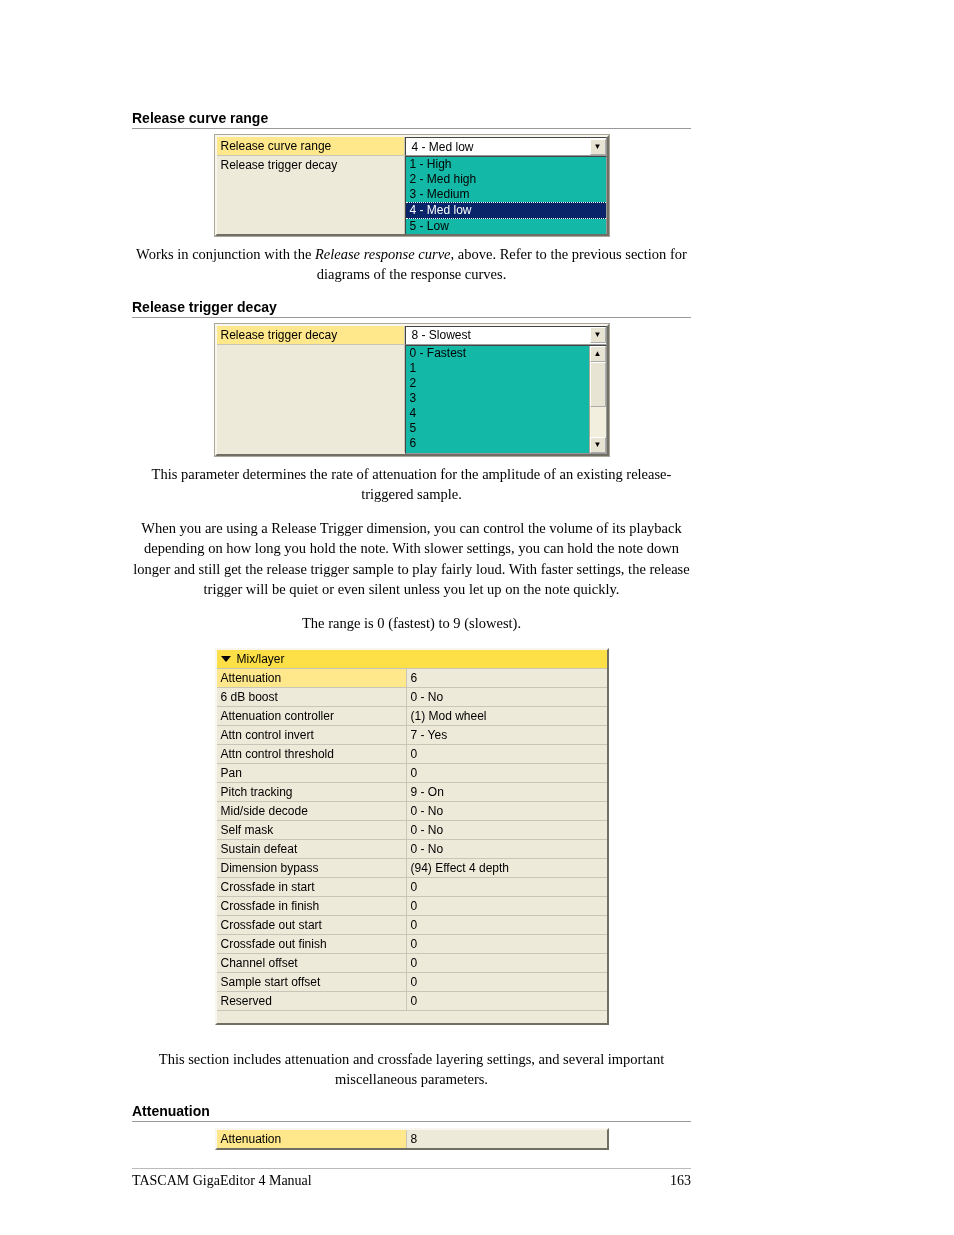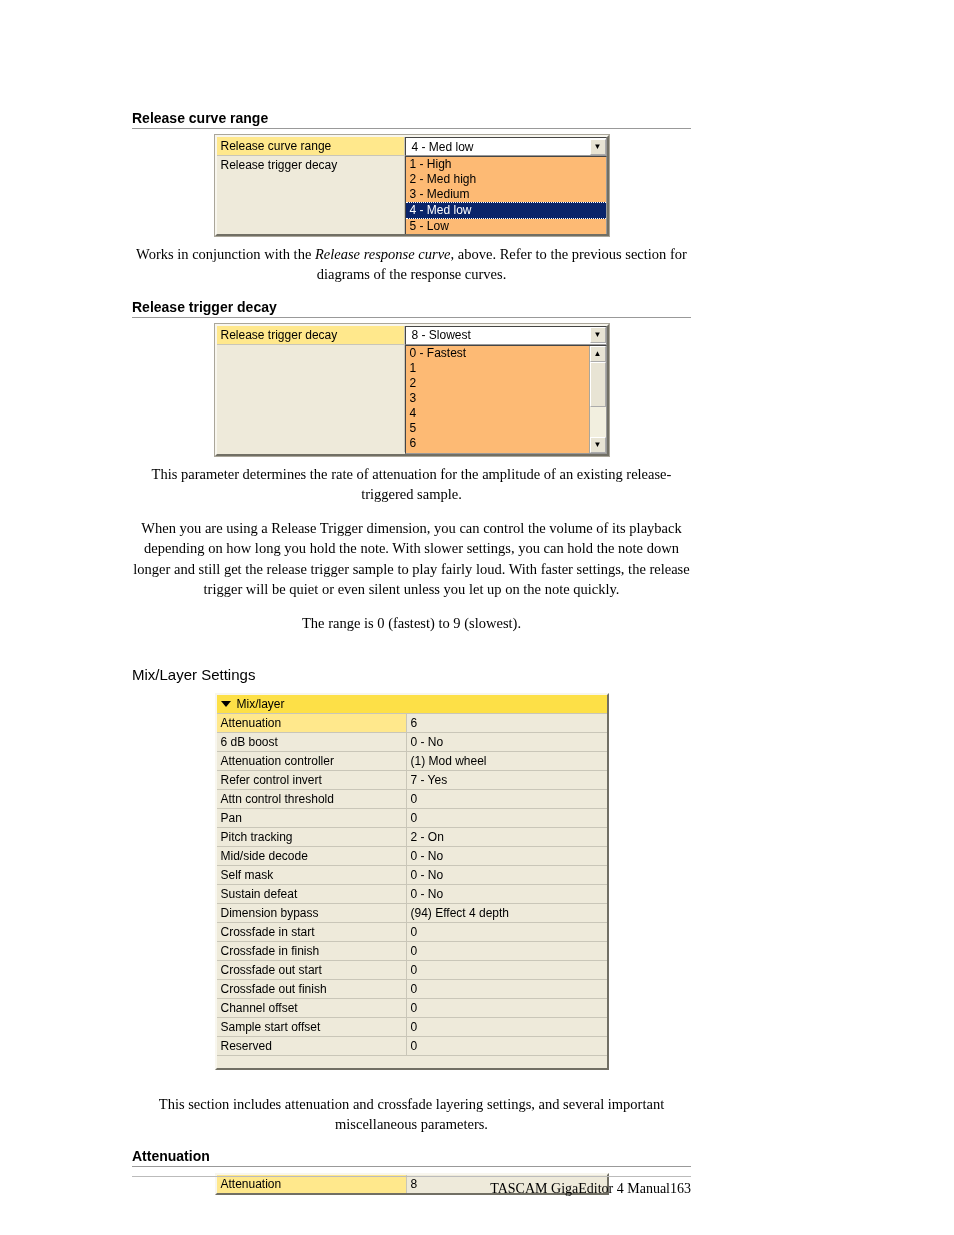--- a/index.html
+++ b/index.html
@@ -100,21 +100,21 @@
     display: flex;
     align-items: center;
     justify-content: center;
     font-size: 8px;
     line-height: 8px;
     color: #000;
     user-select: none;
   }
   .dd-list {
     flex: 1;
-    background: #fdba74;
+    background: #14b8a6;
     border: 1px inset #999;
     position: relative;
   }
   .dd-list .opt {
     padding: 0 4px;
     line-height: 15px;
     font-size: 12px;
   }
   .dd-list .opt.selected {
     background: #0a246a;
@@ -203,25 +203,25 @@
     border-color: #f8f6ee #716f64 #716f64 #f8f6ee;
     font-family: Arial, Helvetica, sans-serif;
     font-size: 12px;
   }
   .attn-panel .mix-row .win-label,
   .attn-panel .mix-row .win-value {
     border-bottom: none;
   }
   .footer {
     position: absolute;
-    bottom: 38px;
+    bottom: 46px;
     left: 132px;
     right: 110px;
     display: flex;
-    justify-content: flex-end;
+    justify-content: space-between;
     font-family: 'Minion Pro', Georgia, serif;
     font-size: 14px;
     border-top: 1px solid #bbb;
     padding-top: 4px;
   }
 </style>
 </head>
 <body>
 
 <div class="page">
@@ -280,55 +280,54 @@
           <div class="sb-btn">▼</div>
         </div>
       </div>
     </div>
   </div>
 
   <p class="body-text">This parameter determines the rate of attenuation for the amplitude of an existing release- triggered sample.</p>
   <p class="body-text">When you are using a Release Trigger dimension, you can control the volume of its playback depending on how long you hold the note.  With slower settings, you can hold the note down longer and still get the release trigger sample to play fairly loud.  With faster settings, the release trigger will be quiet or even silent unless you let up on the note quickly.</p>
   <p class="body-text">The range is 0 (fastest) to 9 (slowest).</p>
 
-  <div class="section-sub">Mix/Layer Settings</div>
 
   <div class="mix-panel">
     <div class="mix-header">
       <div class="tri-icon"></div>
       <span>Mix/layer</span>
     </div>
     <div id="mix-rows">
         <div class="mix-row">
           <div class="win-label highlight">Attenuation</div>
           <div class="win-value">6</div>
         </div>
         <div class="mix-row">
           <div class="win-label">6 dB boost</div>
           <div class="win-value">0 - No</div>
         </div>
         <div class="mix-row">
           <div class="win-label">Attenuation controller</div>
           <div class="win-value">(1) Mod wheel</div>
         </div>
         <div class="mix-row">
-          <div class="win-label">Refer control invert</div>
+          <div class="win-label">Attn control invert</div>
           <div class="win-value">7 - Yes</div>
         </div>
         <div class="mix-row">
           <div class="win-label">Attn control threshold</div>
           <div class="win-value">0</div>
         </div>
         <div class="mix-row">
           <div class="win-label">Pan</div>
           <div class="win-value">0</div>
         </div>
         <div class="mix-row">
           <div class="win-label">Pitch tracking</div>
-          <div class="win-value">2 - On</div>
+          <div class="win-value">9 - On</div>
         </div>
         <div class="mix-row">
           <div class="win-label">Mid/side decode</div>
           <div class="win-value">0 - No</div>
         </div>
         <div class="mix-row">
           <div class="win-label">Self mask</div>
           <div class="win-value">0 - No</div>
         </div>
         <div class="mix-row">

